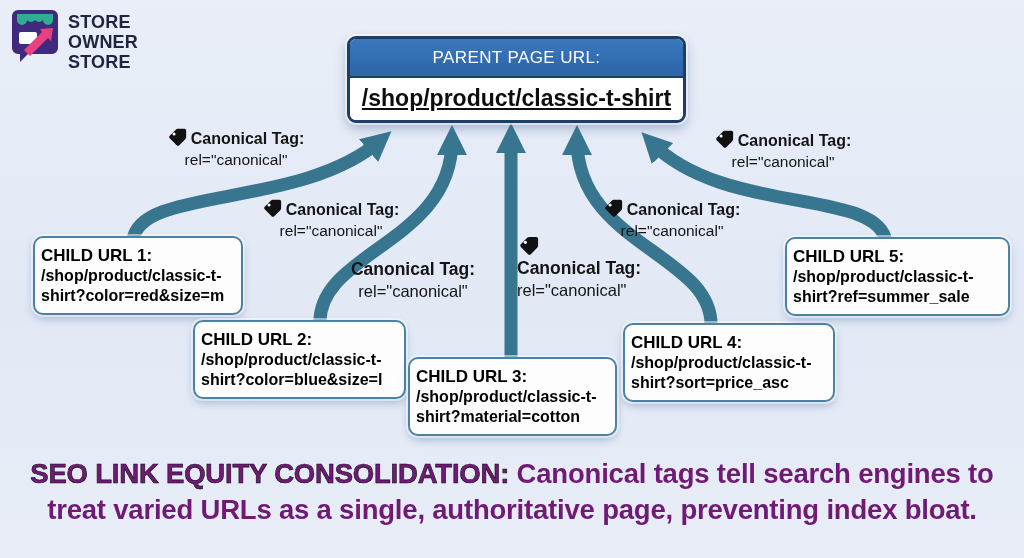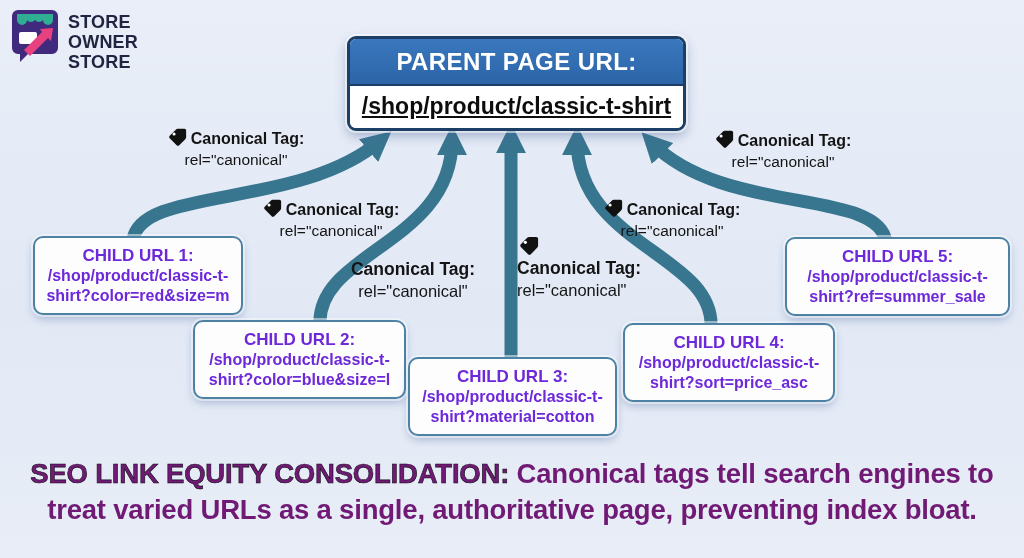--- a/index.html
+++ b/index.html
@@ -15,30 +15,30 @@
   
   svg.arrows{left:0;top:0;z-index:1;}
   
   .parent-box{
     left:347px;top:36px;width:333px;z-index:2;
     border:3px solid #1d3f66;border-radius:9px;overflow:hidden;background:#fff;
     box-shadow:0 0 0 2px rgba(255,255,255,.55), 0 5px 12px rgba(70,100,150,.45);
   }
   .parent-head{
     background:linear-gradient(180deg,#3a77bd,#2c65a8);
-    color:#fff;font-weight:bold;font-size:24px;letter-spacing:.4px;
+    color:#fff;font-weight:normal;font-size:17px;letter-spacing:.4px;
     text-align:center;padding:9px 0 8px;border-bottom:2px solid #1d3f66;
   }
   .parent-url{
     color:#0d0d0d;font-weight:bold;font-size:23px;text-align:center;padding:7px 0 8px;background:#fff;text-decoration:underline;
   }
   
   .child-box{
     z-index:2;background:#fdfdfe;border:2.5px solid #4e82a5;border-radius:10px;
-    padding:7px 6px 8px;text-align:center;color:#6d28d9;
+    padding:7px 6px 8px;text-align:left;color:#000000;
     box-shadow:0 0 0 2px rgba(255,255,255,.5), 0 4px 9px rgba(80,110,160,.4);
   }
   .child-title{font-weight:bold;font-size:17px;line-height:1.25;}
   .child-url{font-weight:600;font-size:16px;line-height:1.22;}
   
   .canon{z-index:3;color:#141414;text-align:center;line-height:1.3;}
   .canon .t{font-weight:bold;font-size:16px;}
   .canon .r{font-weight:400;font-size:15.5px;}
   .canon.big .t{font-size:17.5px;}
   .canon.big .r{font-size:16.5px;}

